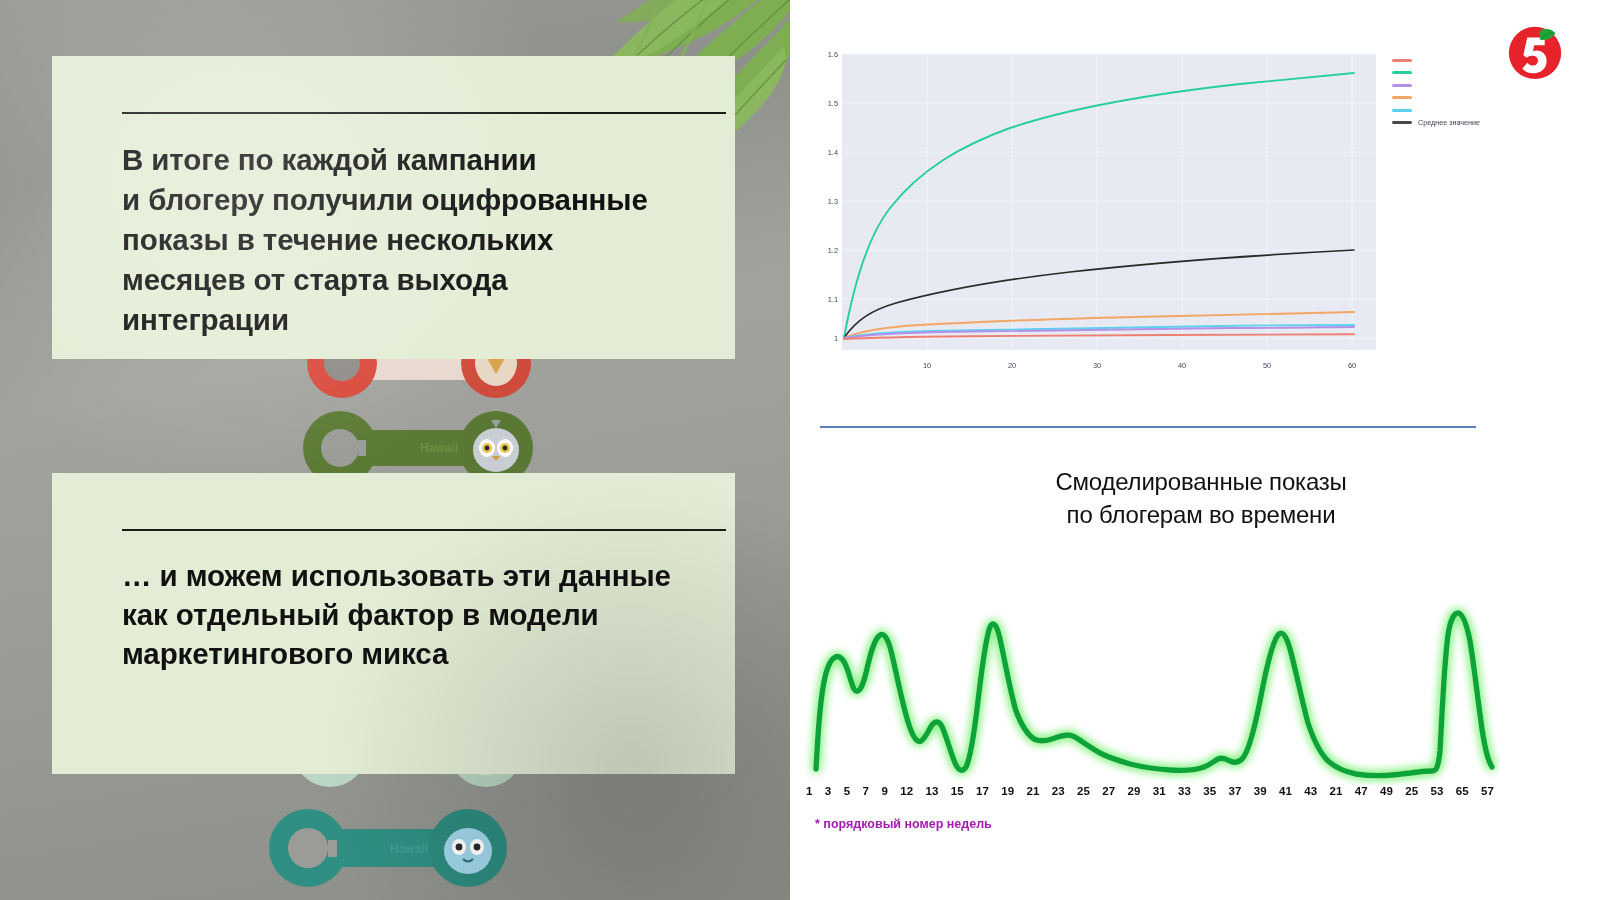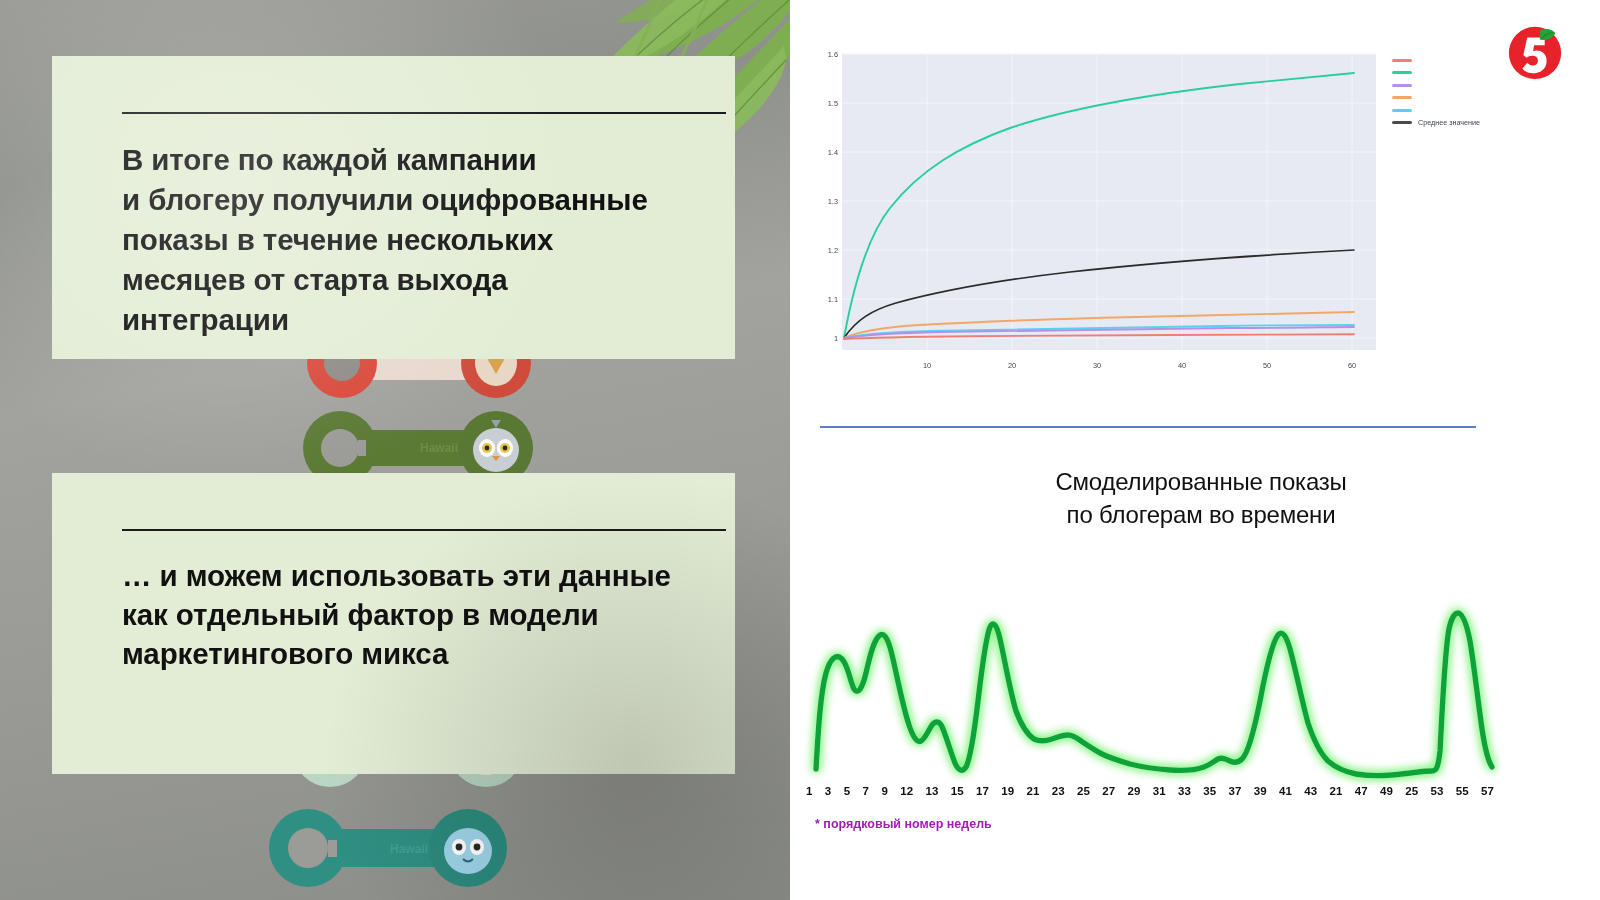--- a/index.html
+++ b/index.html
@@ -409,20 +409,20 @@
         <span class="tick">35</span>
         <span class="tick">37</span>
         <span class="tick">39</span>
         <span class="tick">41</span>
         <span class="tick">43</span>
         <span class="tick">21</span>
         <span class="tick">47</span>
         <span class="tick">49</span>
         <span class="tick">25</span>
         <span class="tick">53</span>
-        <span class="tick">55</span>
+        <span class="tick">65</span>
         <span class="tick">57</span>
       </div>
 
       <div class="footnote">* порядковый номер недель</div>
     </div>
   </div>
 </div>
 
 </body></html>

